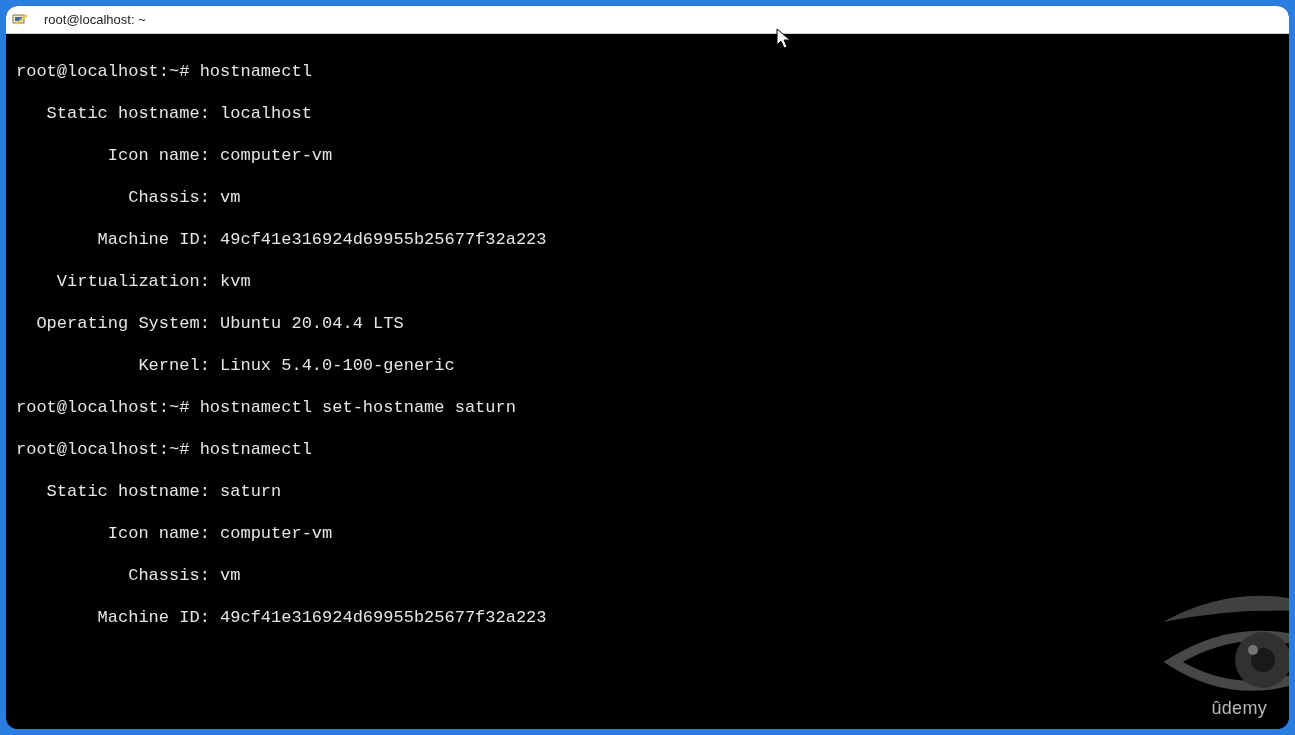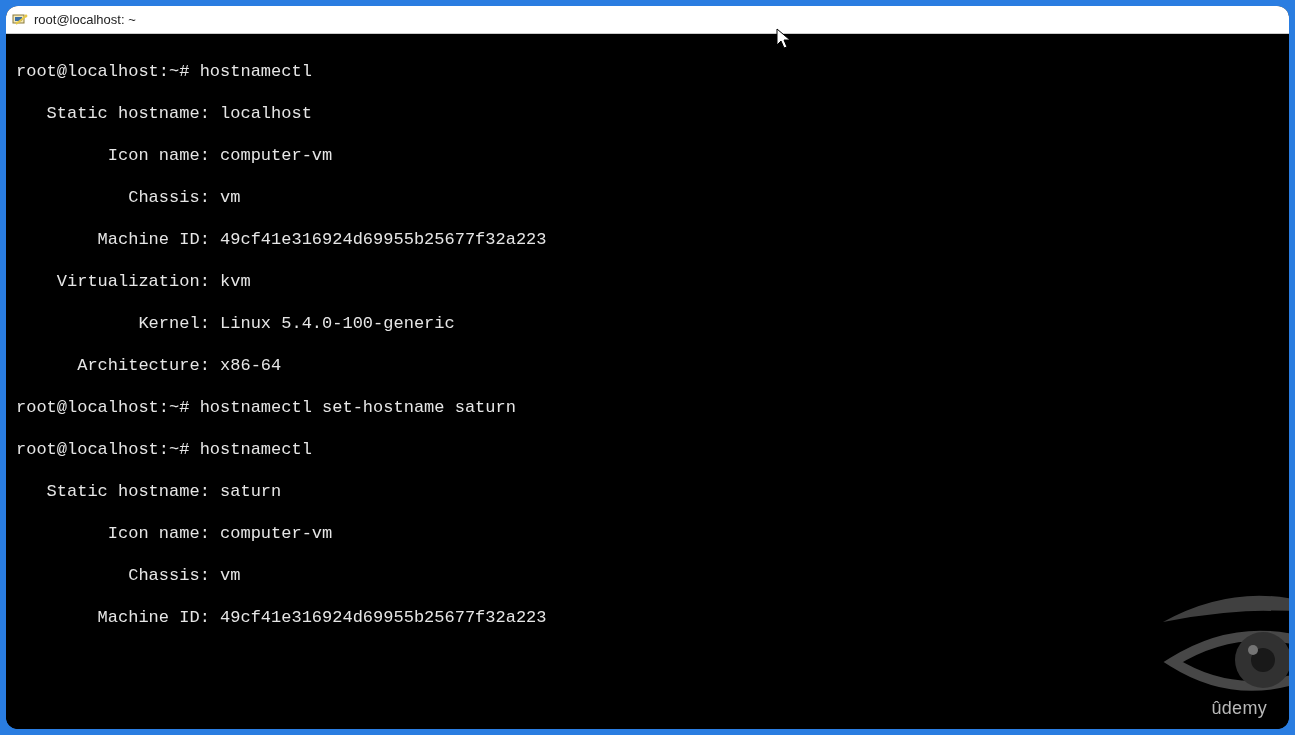--- a/index.html
+++ b/index.html
@@ -27,21 +27,21 @@
     overflow: hidden;
     display: flex;
     flex-direction: column;
   }
   .titlebar {
     height: 28px;
     background: #fff;
     display: flex;
     align-items: center;
     padding: 0 6px;
-    gap: 6px;
+    gap: 16px;
     border-bottom: 1px solid #ccc;
   }
   .titlebar .putty-icon { width: 16px; height: 16px; display:inline-block; }
   .titlebar-title {
     font-family: "Segoe UI", Tahoma, sans-serif;
     font-size: 13px;
     color: #222;
   }
   .terminal {
     flex: 1;
@@ -100,22 +100,22 @@
       <span class="titlebar-title">root@localhost: ~</span>
     </div>
 
     <div class="terminal">
 <div class="line"><span>root@localhost:~#</span> <span>hostnamectl</span></div>
 <div class="line"><span>   Static hostname:</span> <span>localhost</span></div>
 <div class="line"><span>         Icon name:</span> <span>computer-vm</span></div>
 <div class="line"><span>           Chassis:</span> <span>vm</span></div>
 <div class="line"><span>        Machine ID:</span> <span>49cf41e316924d69955b25677f32a223</span></div>
 <div class="line"><span>    Virtualization:</span> <span>kvm</span></div>
+<div class="line"><span>  Operating System:</span> <span>Ubuntu 20.04.4 LTS</span></div>
 <div class="line"><span>            Kernel:</span> <span>Linux 5.4.0-100-generic</span></div>
-<div class="line"><span>      Architecture:</span> <span>x86-64</span></div>
 <div class="line"><span>root@localhost:~#</span> <span>hostnamectl set-hostname saturn</span></div>
 <div class="line"><span>root@localhost:~#</span> <span>hostnamectl</span></div>
 <div class="line"><span>   Static hostname:</span> <span>saturn</span></div>
 <div class="line"><span>         Icon name:</span> <span>computer-vm</span></div>
 <div class="line"><span>           Chassis:</span> <span>vm</span></div>
 <div class="line"><span>        Machine ID:</span> <span>49cf41e316924d69955b25677f32a223</span></div>
 
 
 
 

